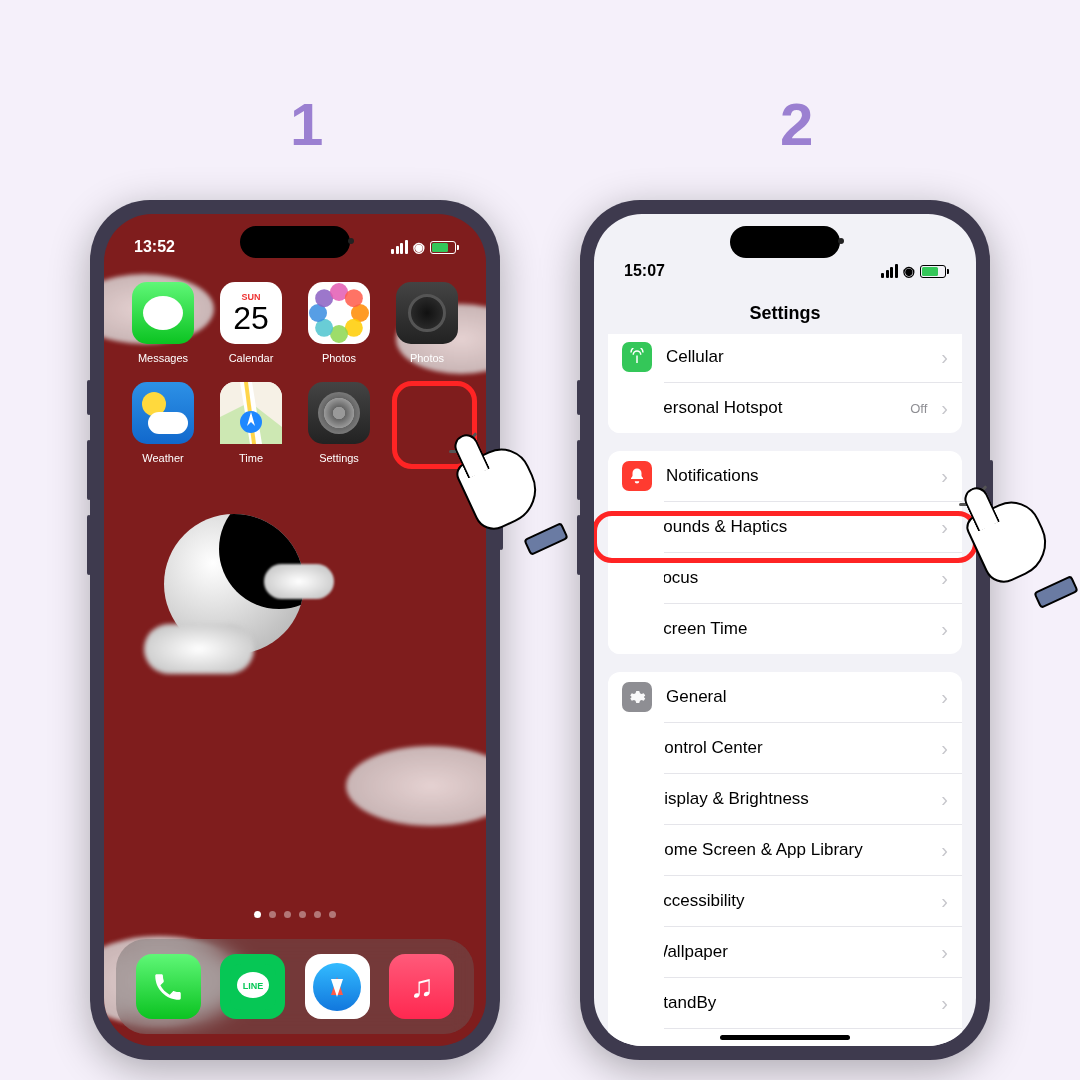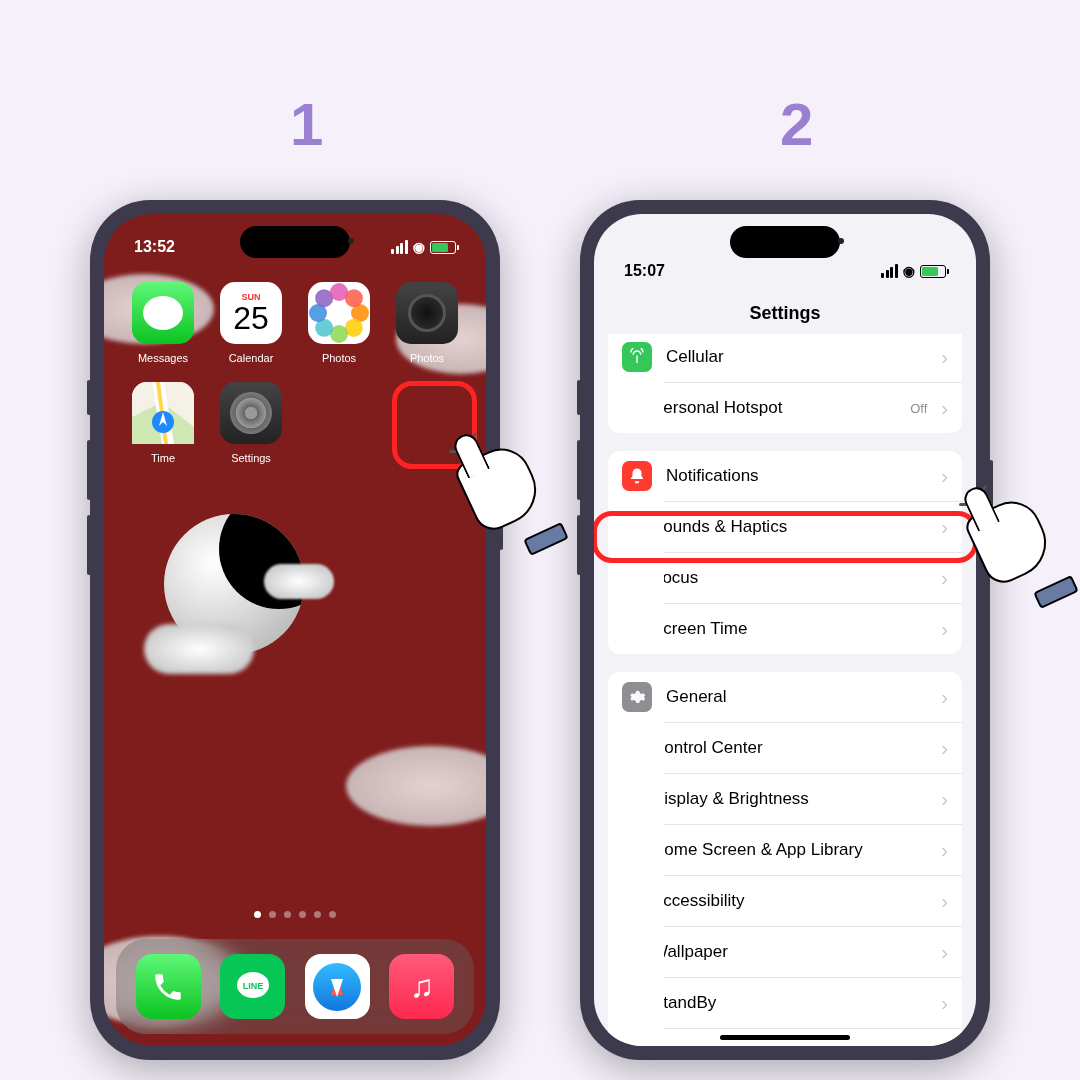--- a/index.html
+++ b/index.html
@@ -330,20 +330,27 @@
         </div>
         <span class="app-label">Photos</span>
       </div>
       <div class="app">
         <div class="app-icon ic-camera">
               <div class="camera-lens"></div>
             </div>
         <span class="app-label">Photos</span>
       </div>
       <div class="app">
+        <div class="app-icon ic-weather">
+              <div class="weather-sun"></div>
+              <div class="weather-cloud"></div>
+            </div>
+        <span class="app-label">Weather</span>
+      </div>
+      <div class="app">
         <div class="app-icon ic-maps">
           <svg width="62" height="62" viewBox="0 0 62 62">
                 <rect width="62" height="62" rx="15" fill="#f6f1e6"></rect>
                 <path d="M0 35 L30 20 L62 45 L62 62 L0 62 Z" fill="#cde8b3"></path>
                 <path d="M20 0 L32 0 L42 62 L30 62 Z" fill="#fff"></path>
                 <path d="M24 0 L28 0 L36 62 L32 62 Z" fill="#ffd54a"></path>
                 <circle cx="31" cy="40" r="11" fill="#1e88ff"></circle>
                 <path d="M31 30 L35 44 L31 40 L27 44 Z" fill="#fff"></path>
               </svg>
         </div>

